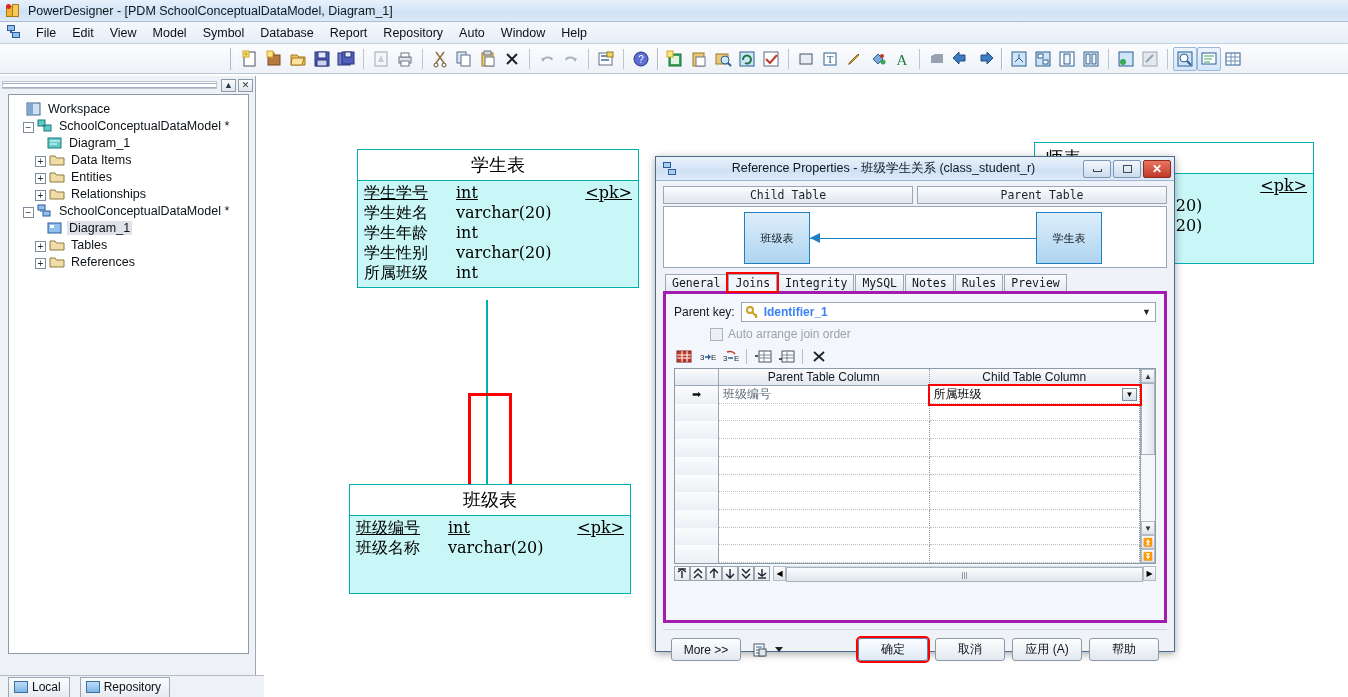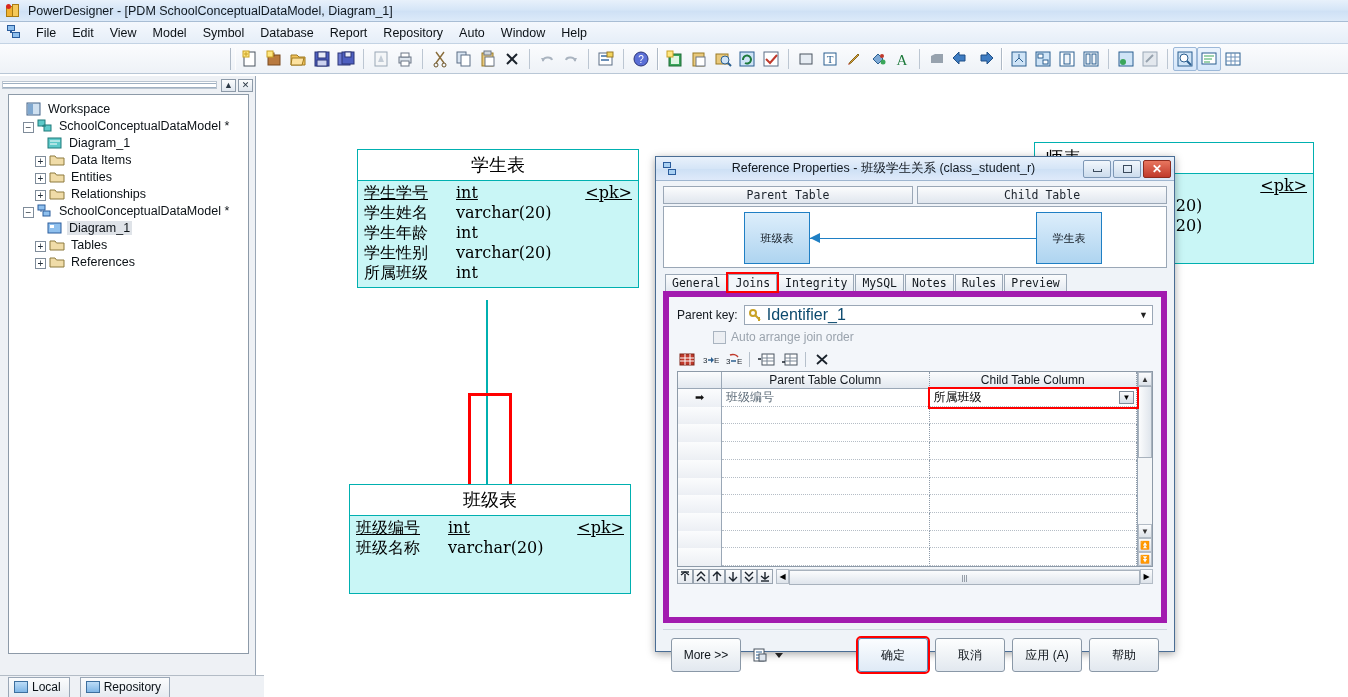--- a/index.html
+++ b/index.html
@@ -147,30 +147,30 @@
   .mini-arrow{position:absolute;top:26px;width:0;height:0;border-top:5px solid transparent;border-bottom:5px solid transparent;border-right:10px solid #1f7fc4;}
 
   .tabs{display:flex;margin-top:6px;align-items:flex-end;padding-left:2px;}
   .tab{
     font-family:"DejaVu Sans Mono",monospace;font-size:11.5px;padding:1px 6px;
     border:1px solid #9aa7b6;border-bottom:none;background:linear-gradient(180deg,#fbfcfd,#e4eaf1);
     margin-right:1px;color:#12181f;
   }
   .tab.active{background:#f3f6fa;position:relative;outline:2px solid #ff0000;z-index:2;}
   .tabpane{
-    border:6px solid #a21caf;background:#f3f6fa;padding:8px 8px 6px 8px;height:332px;position:relative;
+    border:3px solid #a21caf;background:#f3f6fa;padding:8px 8px 6px 8px;height:332px;position:relative;
   }
   .frow{display:flex;align-items:center;margin-bottom:5px;}
   .flabel{font-size:12px;color:#14191f;margin-right:6px;}
   .combo{
     flex:1;height:20px;border:1px solid #9aa7b6;background:#fff;display:flex;align-items:center;
     padding:0 0 0 4px;position:relative;
   }
   .key-ico{width:13px;height:13px;margin-right:5px;position:relative;}
-  .combo .cval{font-size:16px;color:#0c4a6e;flex:1;}
+  .combo .cval{font-size:12px;color:#3b82f6;flex:1;font-weight:bold;}
   .combo .carr{width:17px;height:18px;display:flex;align-items:center;justify-content:center;font-size:9px;color:#222;}
   .chk-row{display:flex;align-items:center;margin:0 0 6px 36px;}
   .chk{width:13px;height:13px;border:1px solid #a9b4c0;background:#eceff3;margin-right:5px;}
   .chk-lbl{font-size:12px;color:#9aa3ad;}
 
   .gtools{display:flex;align-items:center;gap:3px;margin-bottom:3px;}
   .gt{width:20px;height:18px;display:flex;align-items:center;justify-content:center;}
   .gt-sep{width:1px;height:15px;background:#b6c0cb;margin:0 3px;}
 
   .grid-wrap{border:1px solid #8d9aa8;background:#fff;display:flex;height:196px;}
@@ -199,21 +199,21 @@
     display:flex;align-items:center;justify-content:center;}
   .hscroll{flex:1;display:flex;align-items:center;margin-left:3px;height:15px;}
   .hs-btn{width:13px;height:15px;border:1px solid #b3bcc6;background:linear-gradient(180deg,#fbfcfd,#dde3ea);
     display:flex;align-items:center;justify-content:center;font-size:8px;}
   .hs-track{flex:1;height:15px;background:#f4f6f8;border-top:1px solid #cfd6dd;border-bottom:1px solid #cfd6dd;}
   .hs-thumb{height:15px;background:linear-gradient(180deg,#fbfcfd,#dfe5ec);border:1px solid #a8b2bd;
     display:flex;align-items:center;justify-content:center;font-size:8px;color:#6a7480;}
 
   .dlg-foot{display:flex;align-items:center;padding:8px 8px;gap:7px;border-top:1px solid #cfd7e0;margin-top:6px;}
   .btn{
-    min-width:70px;height:34px;border:1px solid #8a98a7;border-radius:3px;
+    min-width:70px;height:23px;border:1px solid #8a98a7;border-radius:3px;
     background:linear-gradient(180deg,#fdfefe,#e2e8ef);font-size:12px;color:#0e141a;
     display:flex;align-items:center;justify-content:center;
   }
   .btn.redring{outline:2px solid #ff0000;}
   .btn.ok{background:linear-gradient(180deg,#fbfdff,#dfeaf6);border-color:#5b87b5;}
   .print-ico{width:16px;height:16px;position:relative;margin-left:4px;}
   .tri-dn{width:0;height:0;border-left:4px solid transparent;border-right:4px solid transparent;border-top:5px solid #222;}
 
   
   .statusbar{position:absolute;left:0;bottom:0;width:264px;height:22px;background:#eef1f5;border-top:1px solid #b3bcc6;display:flex;align-items:center;padding-left:8px;gap:10px;}
@@ -694,22 +694,22 @@
       <div class="wb">
           <span class="max"></span>
         </div>
       <div class="wb close">✕</div>
     </div>
   </div>
 
   <div class="dlg-body">
 
     <div class="pc-head">
+      <div>Child Table</div>
       <div>Parent Table</div>
-      <div>Child Table</div>
     </div>
 
     <div class="pc-area">
       <div class="minitab" style="left:80px;">班级表</div>
       <div class="mini-line" style="left:146px;width:226px;"></div>
       <div class="mini-arrow" style="left:146px;"></div>
       <div class="minitab" style="left:372px;">学生表</div>
     </div>
 
     <div class="tabs">

